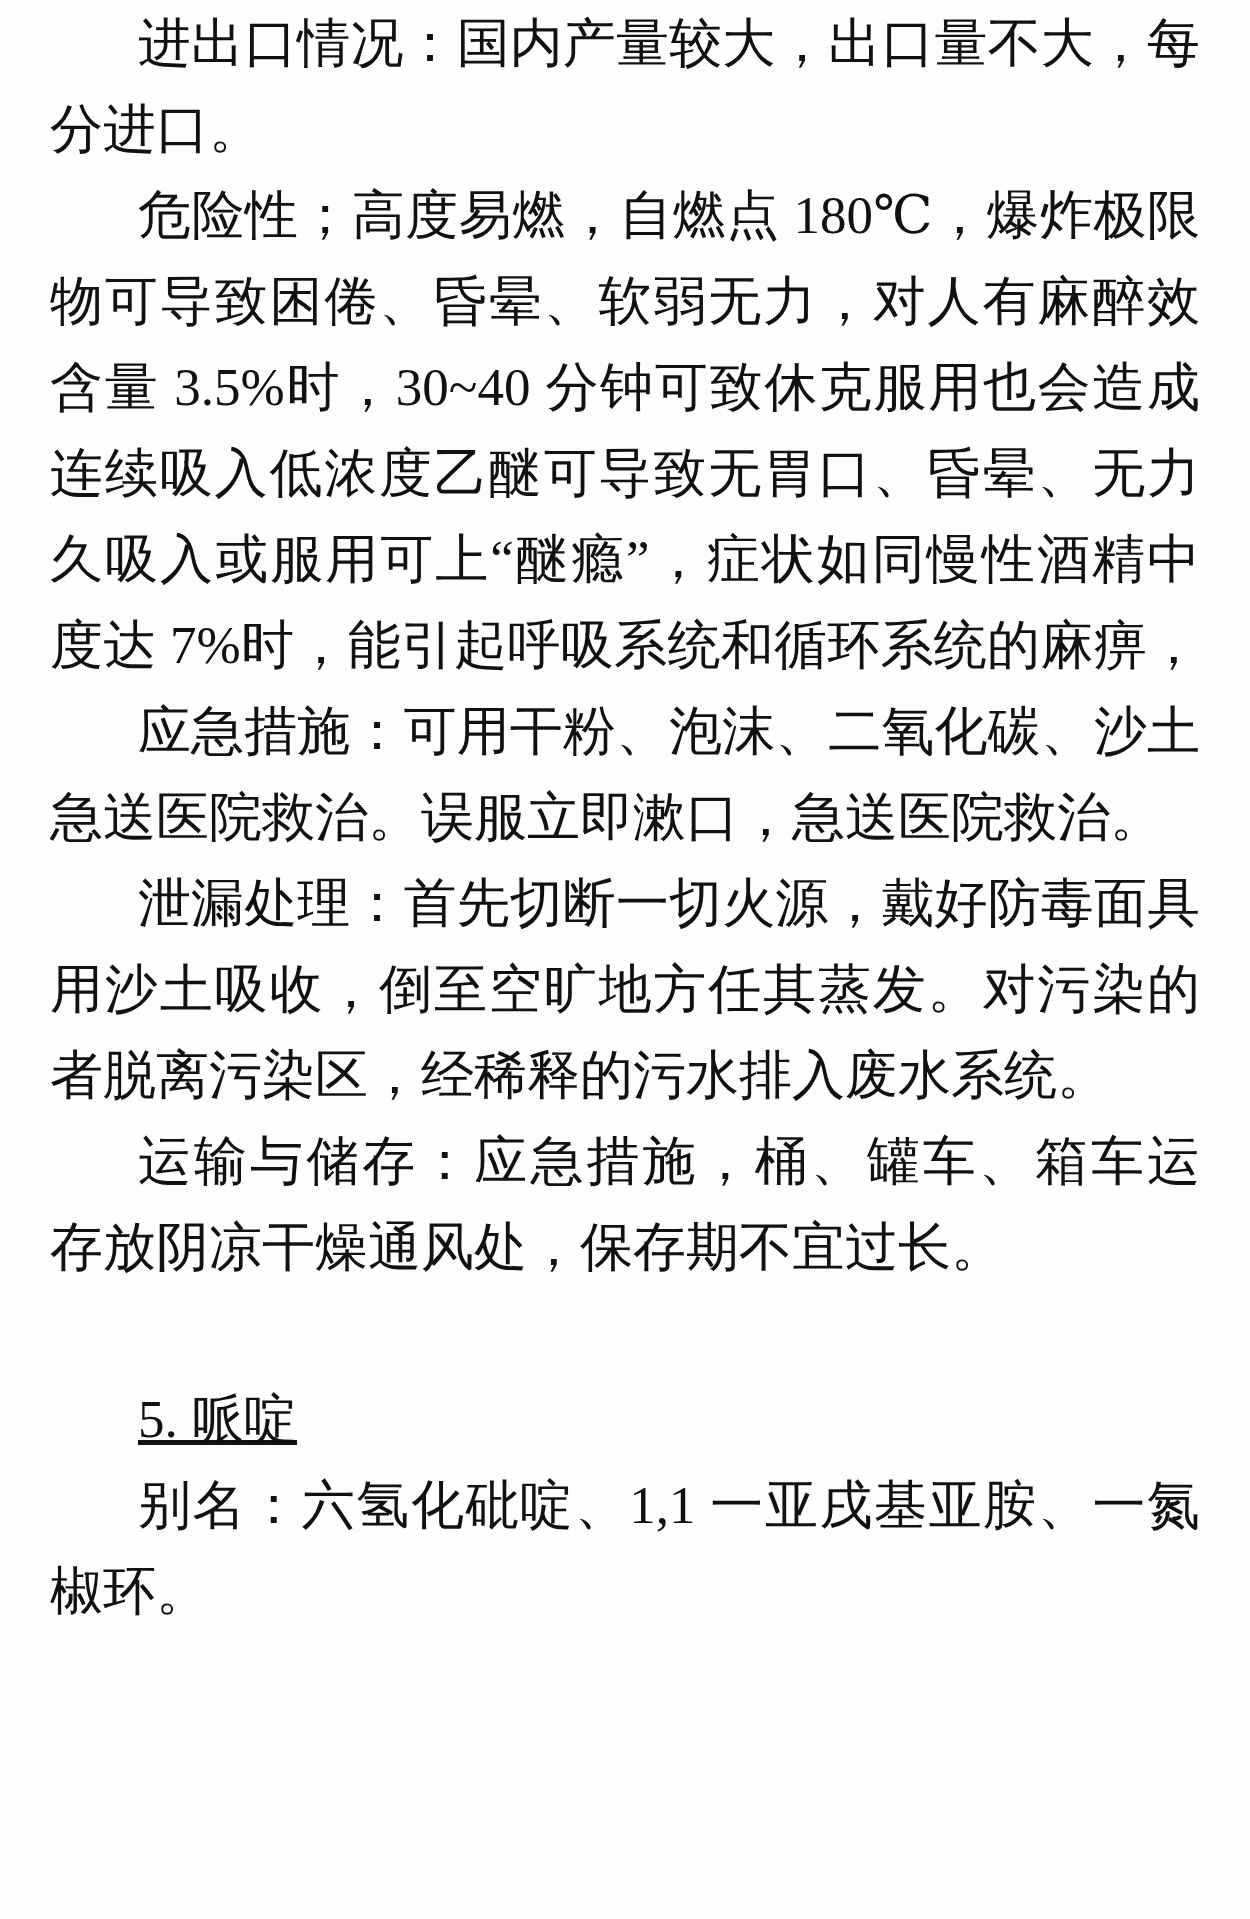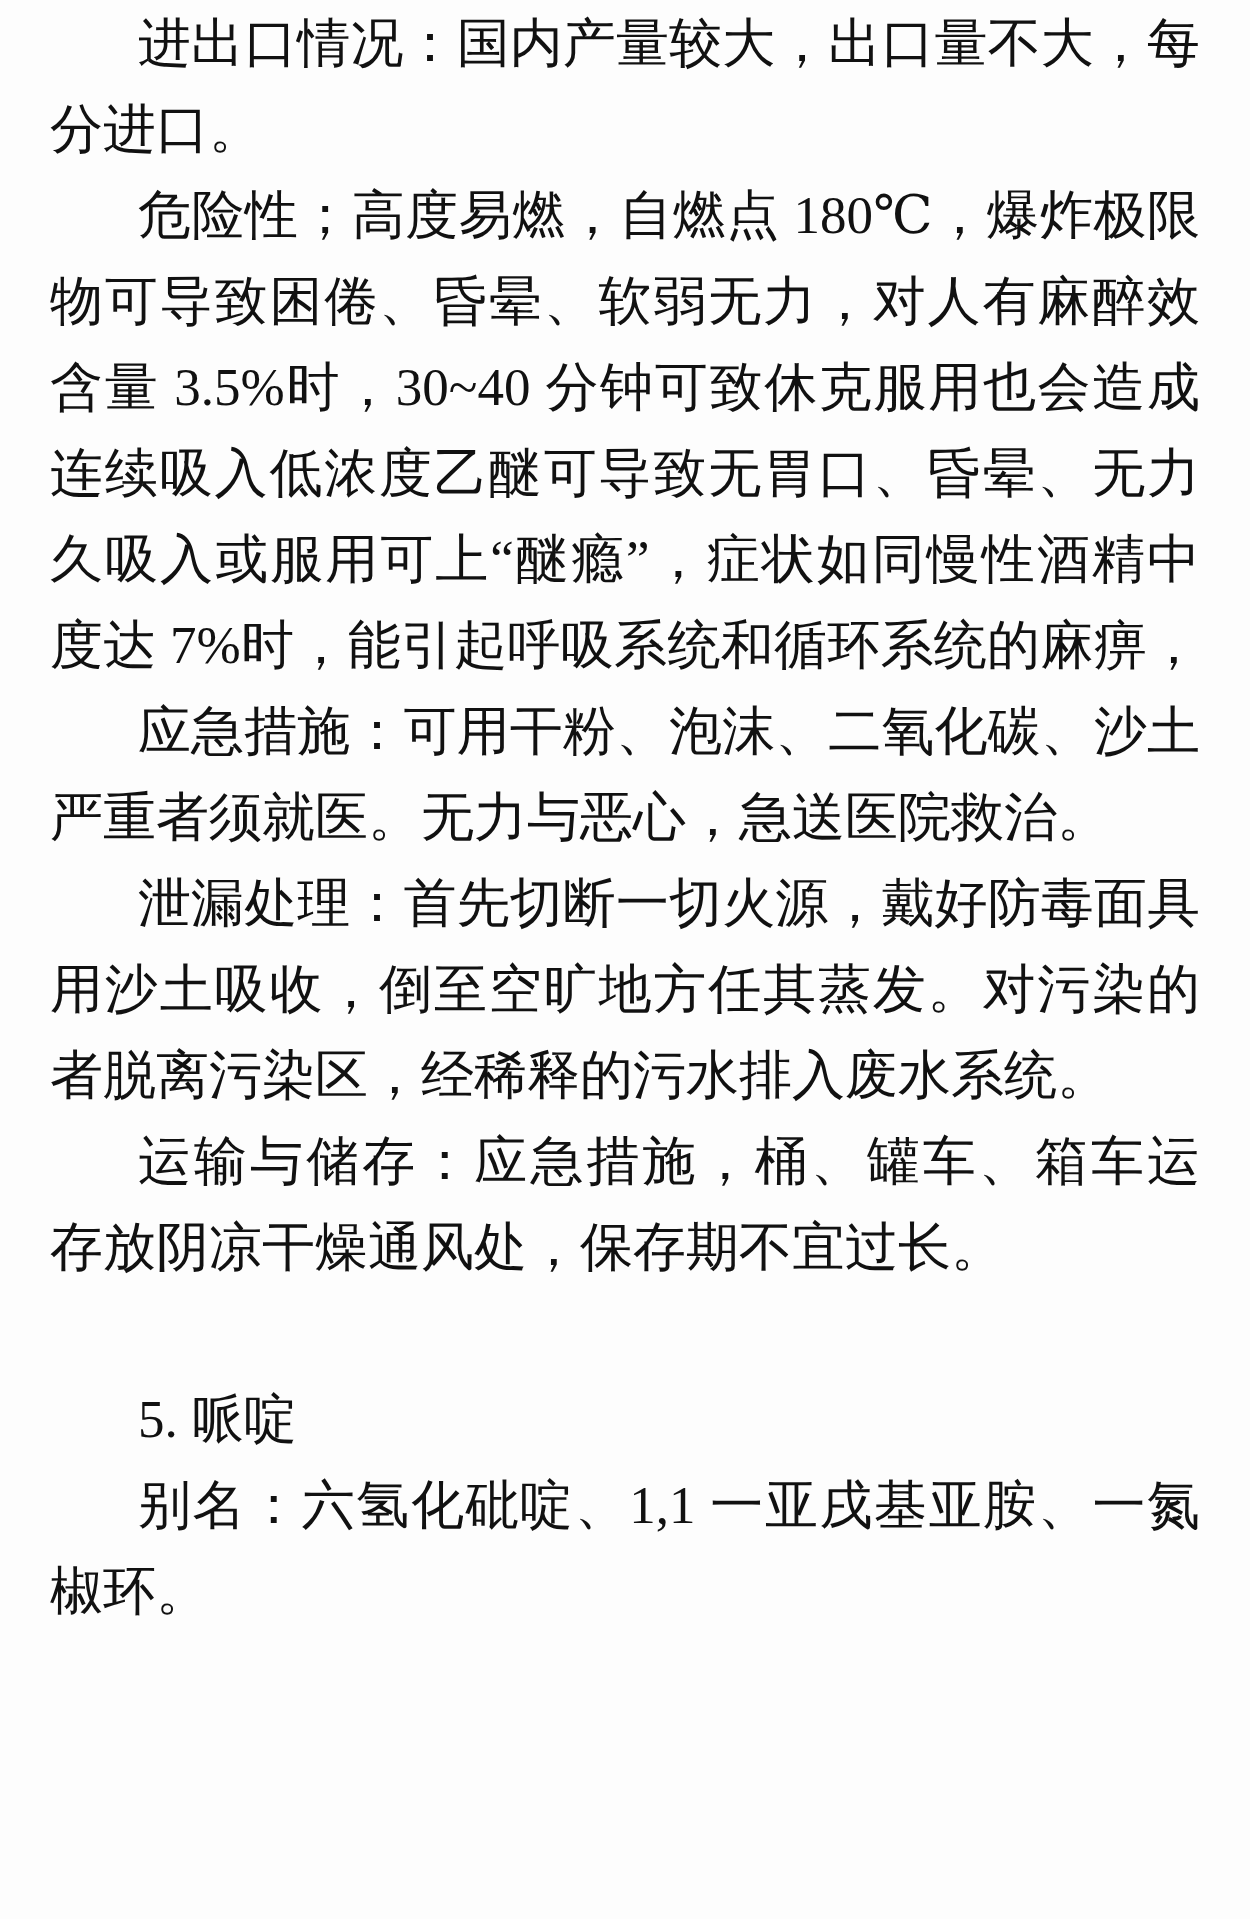--- a/index.html
+++ b/index.html
@@ -30,39 +30,40 @@
   }
   .line.justify {
     text-align: justify;
     text-align-last: justify;
   }
   .line.indent {
     text-indent: 88px;
   }
   .line.gap {
     margin-top: 86px;
+    text-decoration: underline;
   }
   .line.heading {
     text-align-last: auto;
   }
 </style>
 </head>
 <body style="background: rgb(253, 253, 253); color: rgb(17, 17, 17);">
 
 <div class="page">
     <div class="line justify indent">进出口情况：国内产量较大，出口量不大，每年需要部</div>
     <div class="line">分进口。</div>
     <div class="line justify indent">危险性；高度易燃，自燃点 180℃，爆炸极限 1.9%-36%，</div>
     <div class="line justify">物可导致困倦、昏晕、软弱无力，对人有麻醉效用，当吸入</div>
     <div class="line justify">含量 3.5%时，30~40 分钟可致休克服用也会造成同样效果。</div>
     <div class="line justify">连续吸入低浓度乙醚可导致无胃口、昏晕、无力与恶心。持</div>
     <div class="line justify">久吸入或服用可上“醚瘾”，症状如同慢性酒精中毒。当浓</div>
     <div class="line justify">度达 7%时，能引起呼吸系统和循环系统的麻痹，最终致死。</div>
     <div class="line justify indent">应急措施：可用干粉、泡沫、二氧化碳、沙土灭火。用</div>
-    <div class="line">严重者须就医。无力与恶心，急送医院救治。</div>
+    <div class="line">急送医院救治。误服立即漱口，急送医院救治。</div>
     <div class="line justify indent">泄漏处理：首先切断一切火源，戴好防毒面具与手套。</div>
     <div class="line justify">用沙土吸收，倒至空旷地方任其蒸发。对污染的地面用肥皂</div>
     <div class="line">者脱离污染区，经稀释的污水排入废水系统。</div>
     <div class="line justify indent">运输与储存：应急措施，桶、罐车、箱车运输，密封</div>
     <div class="line">存放阴凉干燥通风处，保存期不宜过长。</div>
     <div class="line indent gap heading">5. 哌啶</div>
     <div class="line justify indent">别名：六氢化砒啶、1,1 一亚戌基亚胺、一氮六环、胡</div>
     <div class="line">椒环。</div>
   </div>
 

